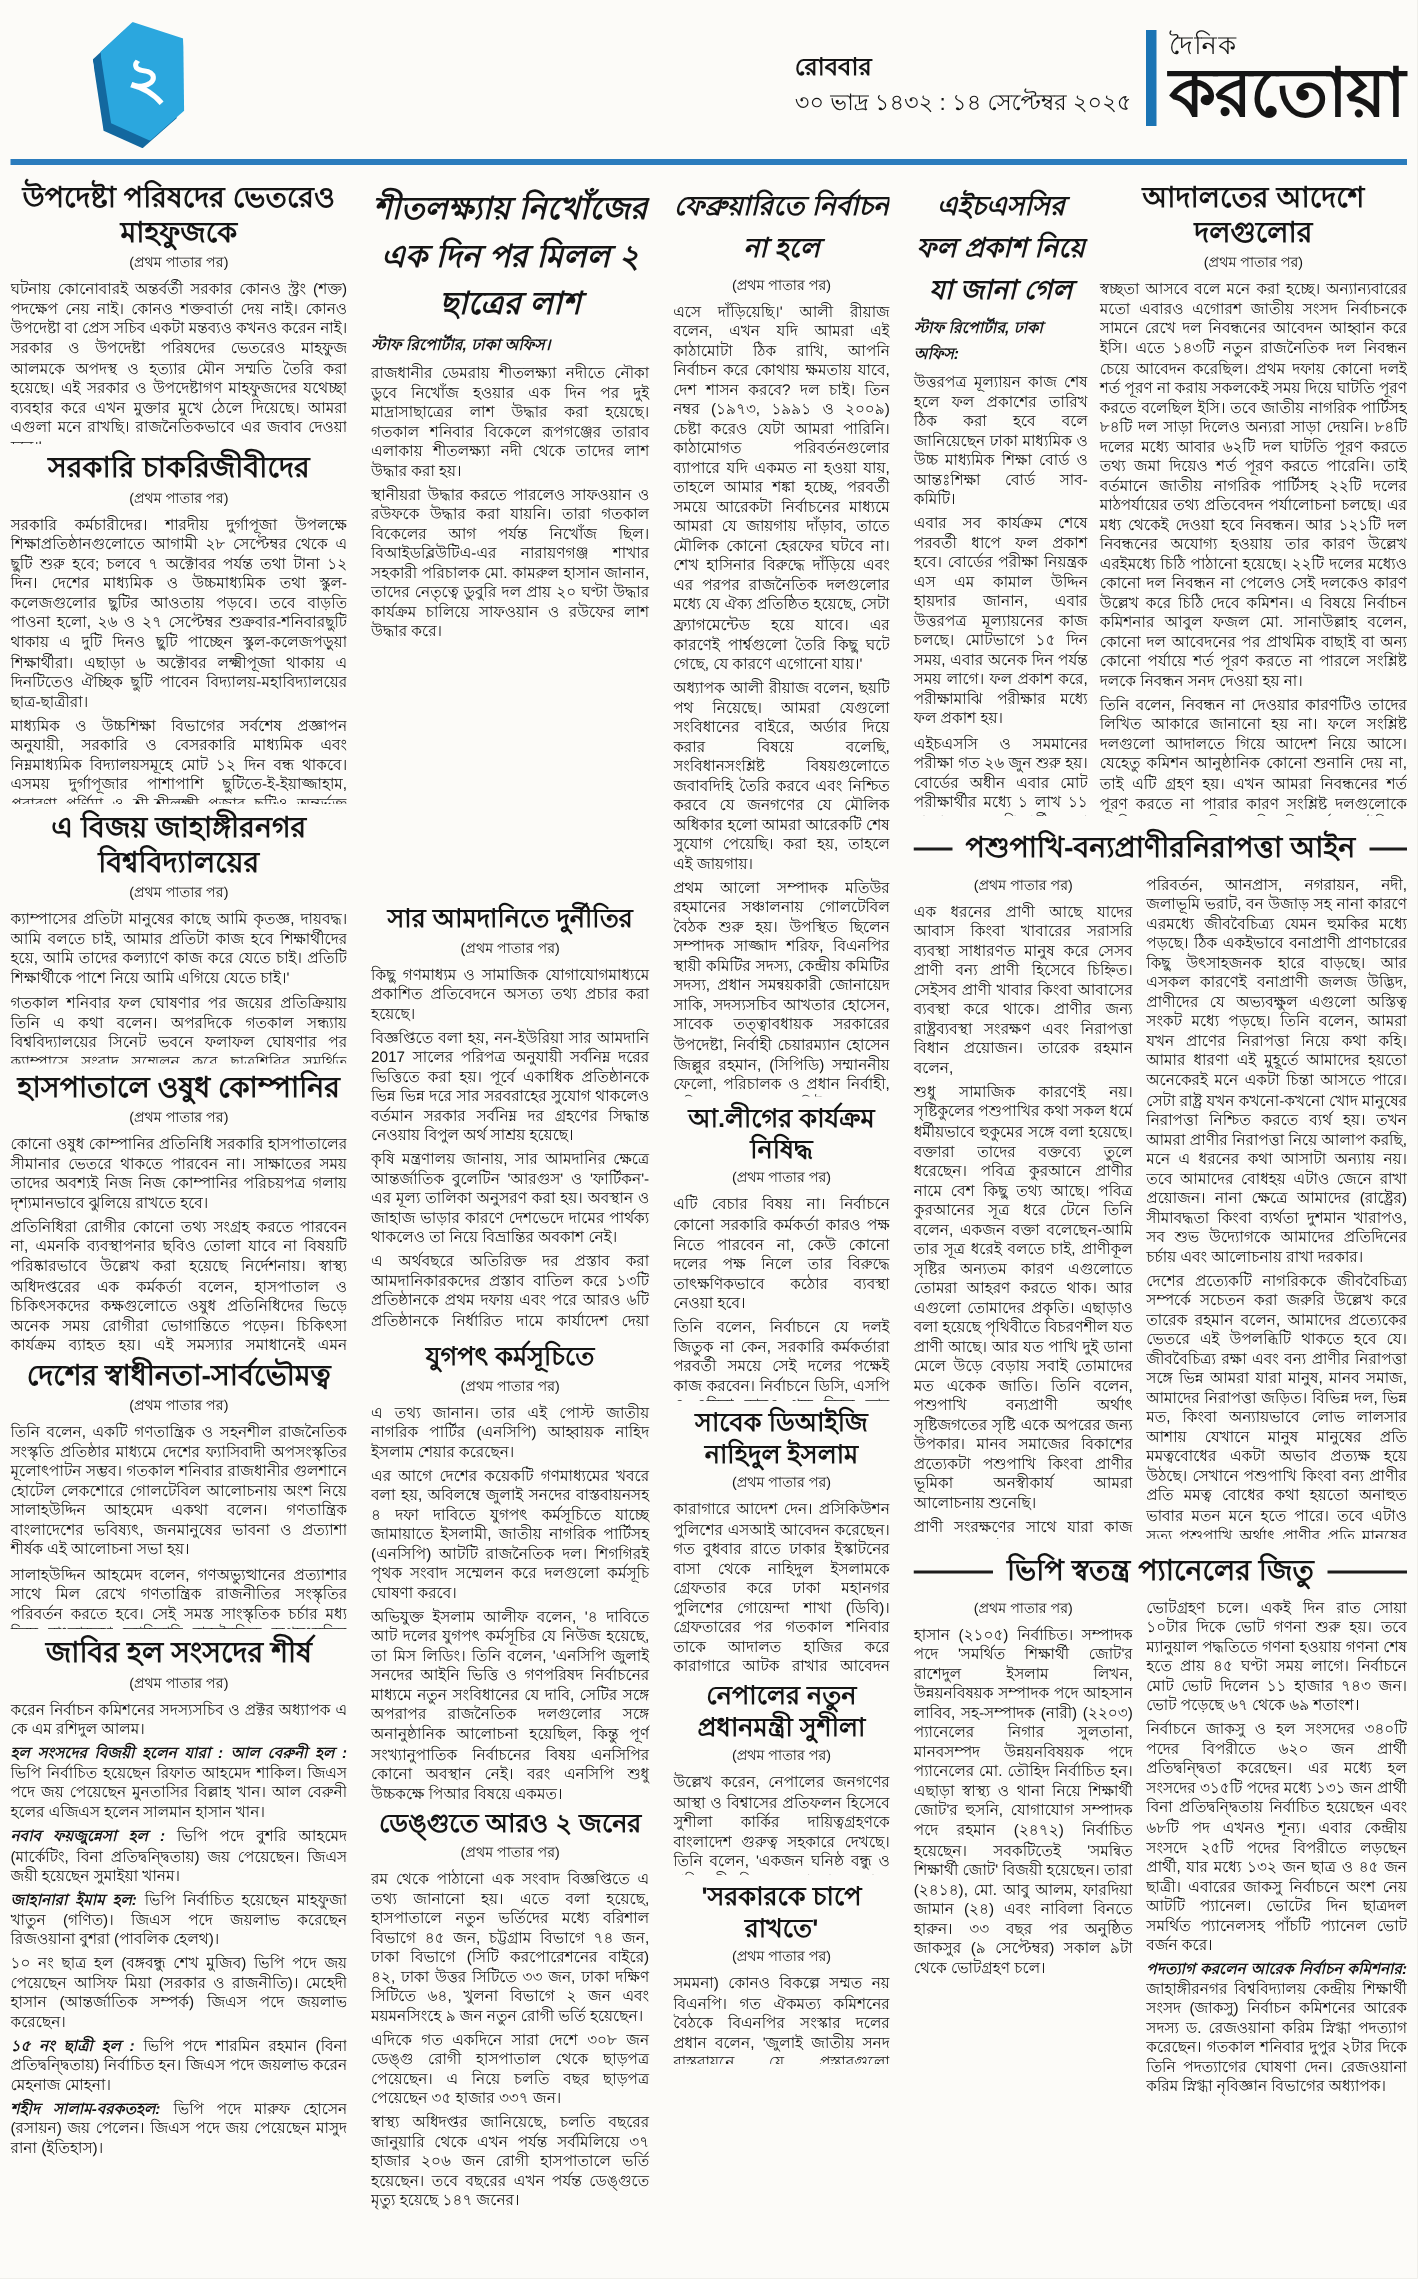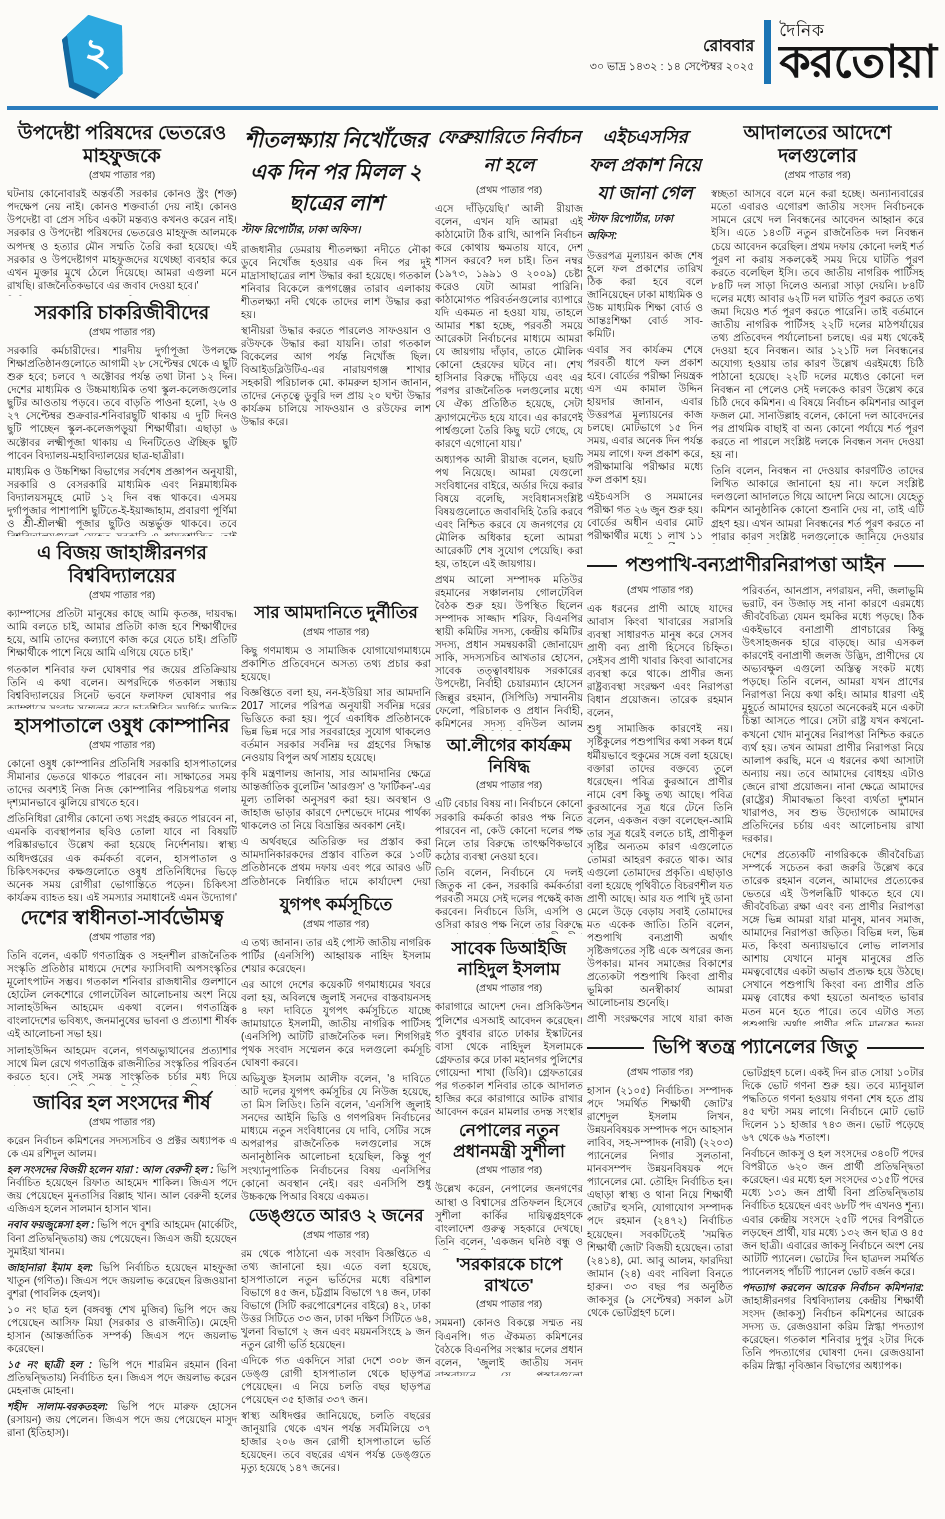--- a/index.html
+++ b/index.html
@@ -8,30 +8,30 @@
 .page{position:relative;width:945px;height:1519px;background:#fcfbf8;overflow:hidden;padding:0 7px}
 
 .hdr{position:relative;height:106px}
 .badge-wrap{position:absolute;left:56px;top:12px;width:66px;height:88px}
 .badge-shadow,.badge-front{position:absolute;left:6px;top:2px;width:56px;height:80px;
   clip-path:polygon(42% 0,100% 18%,92% 78%,48% 100%,4% 82%,0 22%)}
 .badge-shadow{background:#13689f;transform:translate(-5px,5px) rotate(-6deg)}
 .badge-front{background:#2ba7de;display:flex;align-items:center;justify-content:center;
   color:#fff;font-size:40px;font-weight:bold;transform:rotate(-6deg)}
 .mast{position:absolute;right:2px;top:20px;display:flex;align-items:stretch}
-.dateblock{text-align:right;padding:14px 10px 0 0;line-height:1.5}
+.dateblock{padding:14px 10px 0 0;line-height:1.5}
 .weekday{font-weight:bold;font-size:16px}
-.dateline{font-size:11px}
+.dateline{font-size:15px}
 .bluebar{width:7px;background:#1b74b4;margin-right:8px}
 .logo{line-height:1;padding-top:2px}
 .logo-top{font-size:17px;font-weight:normal;letter-spacing:1px}
 .logo-main{font-size:45px;font-weight:bold;letter-spacing:-1px}
 .toprule{height:4px;background:#2b7cbd;margin-bottom:6px}
 
-main{display:flex;gap:4px;height:1400px}
+main{display:flex;gap:16px;height:1400px}
 .col{overflow:hidden}
 .c1{width:230px}.c2{width:190px}.c3{width:148px}
 .right{width:337px;display:flex;flex-direction:column}
 .rrow{display:flex;gap:8px;height:428px;overflow:hidden}
 .c4{width:116px}.c5{flex:1}
 
 .art{overflow:hidden;padding-bottom:2px}
 .hl{font-weight:bold;text-align:center;font-size:17px;line-height:1.22;margin:5px 2px 1px}
 .hl.big{font-size:19px}
 .hl.display{font-size:21px;font-style:italic;line-height:1.5;margin:8px 0 3px}

